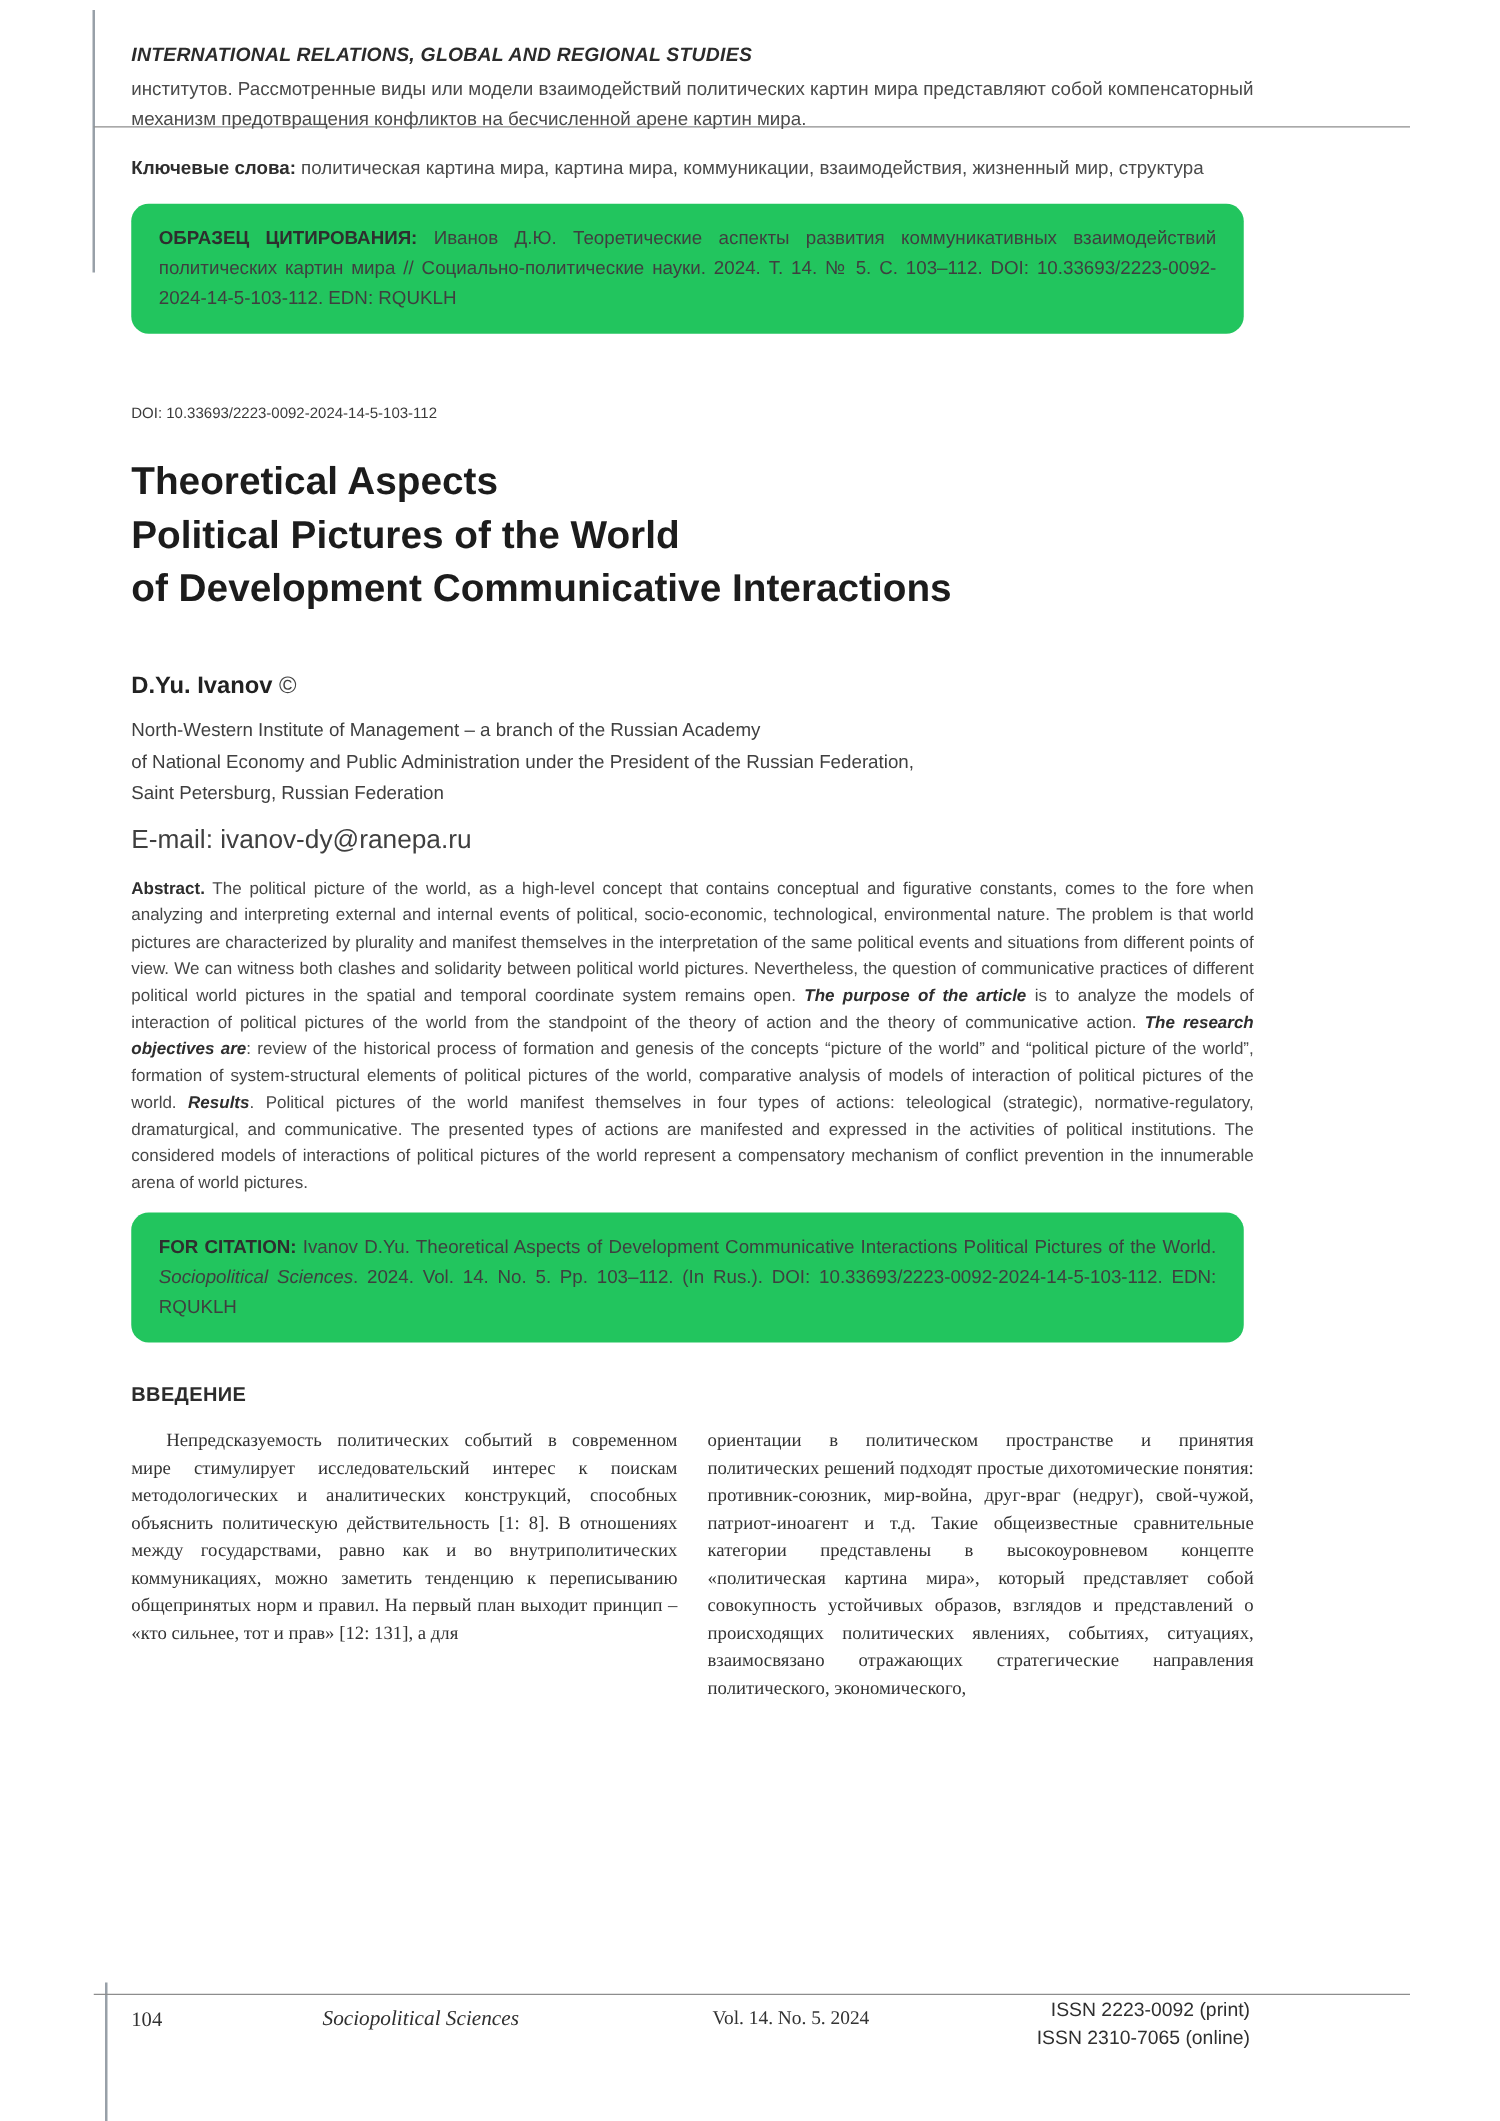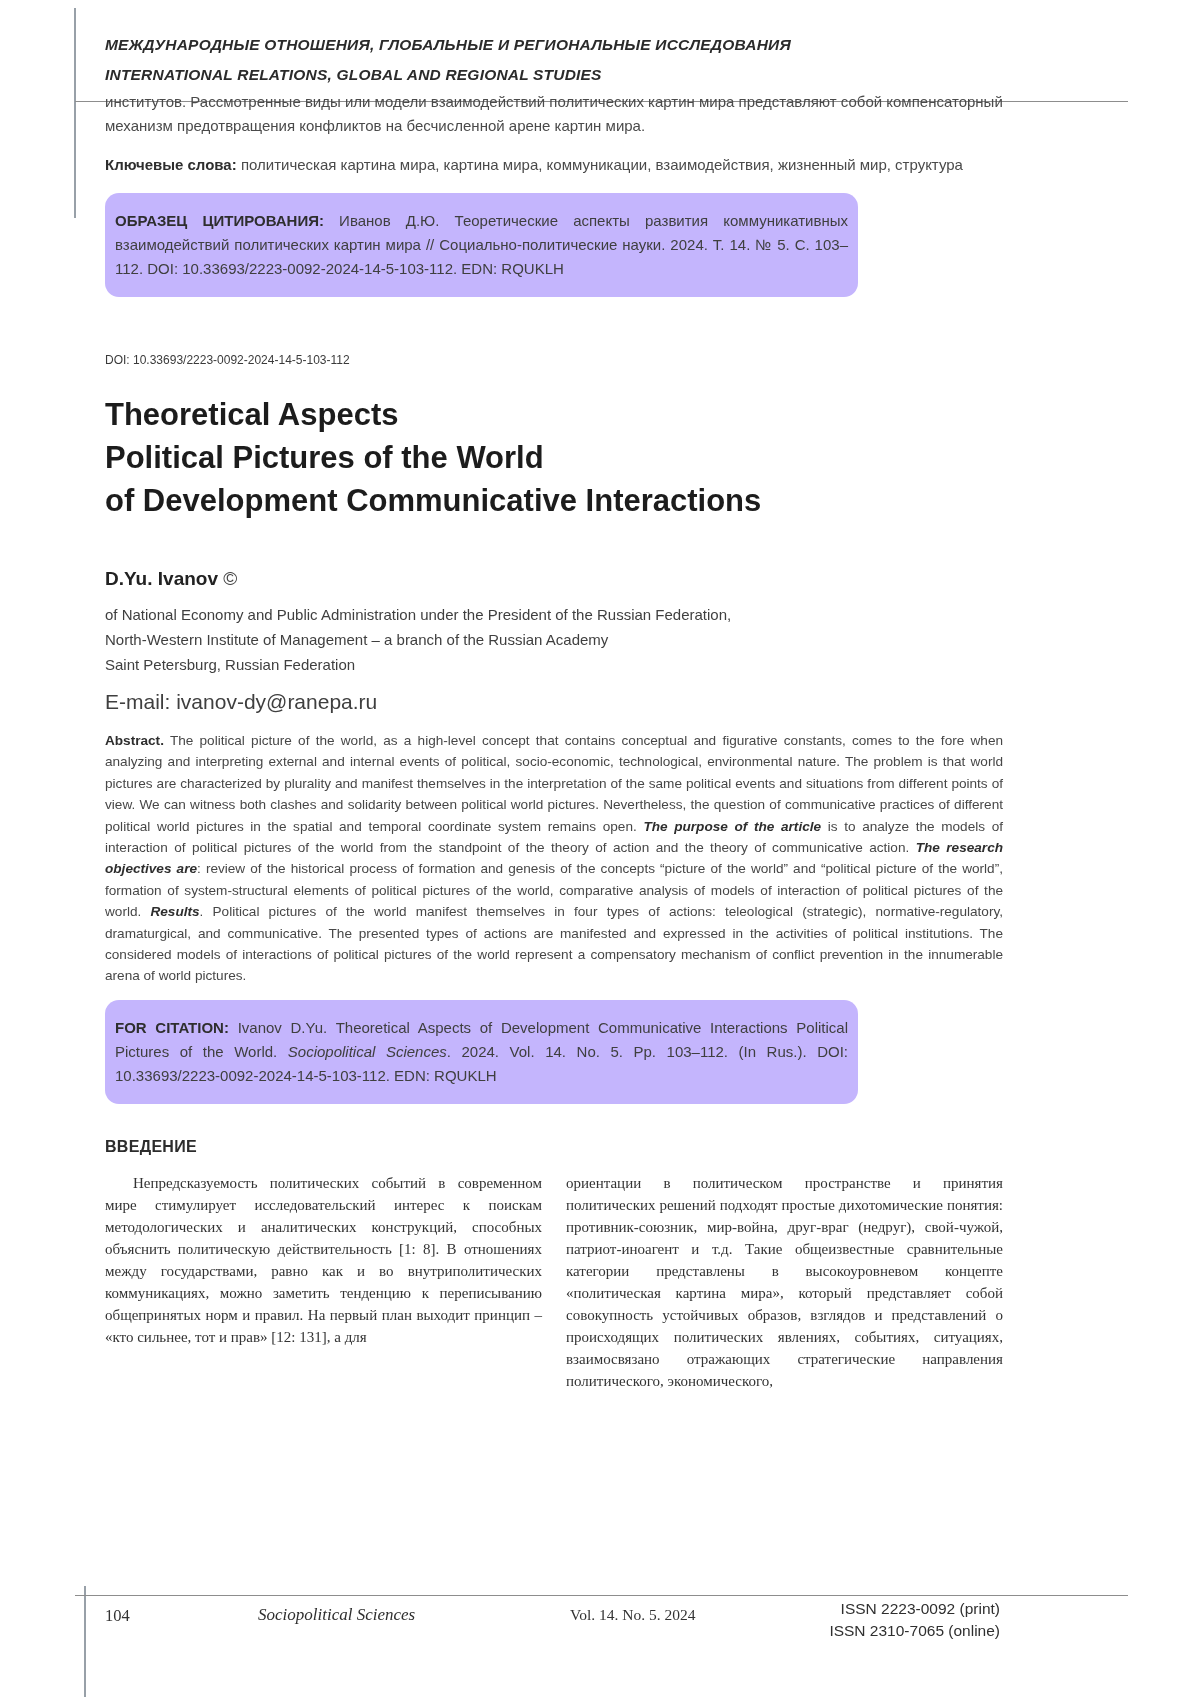--- a/index.html
+++ b/index.html
@@ -17,22 +17,22 @@
 
   .running-head { font-style:italic; font-weight:bold; font-size:15.5px; line-height:30px; color:#2b2b2b; letter-spacing:0.2px; }
 
   .lead-para { font-size:15px; line-height:24px; color:#4a4a4a; }
   .kw { margin-top:15px; font-size:15px; line-height:24px; color:#4a4a4a; }
   .b  { font-weight:bold; color:#2e2e2e; }
   .bi { font-weight:bold; font-style:italic; color:#2e2e2e; }
   .it { font-style:italic; }
 
   .cite-box {
-    margin-top:16px; width:753px; background:#c4b5fd; border-radius:14px;
-    padding:16px 10px; font-size:15px; line-height:24px; color:#3f3f3f; text-align:justify;
+    margin-top:16px; width:890px; background:#22c55e; border-radius:14px;
+    padding:16px 22px; font-size:15px; line-height:24px; color:#3f3f3f; text-align:justify;
   }
 
   .doi-line { margin-top:56px; font-size:12px; color:#3a3a3a; }
 
   .article-title { margin-top:26px; font-size:31px; line-height:43px; font-weight:bold; color:#1c1c1c; }
 
   .author-line { margin-top:46px; font-size:19px; font-weight:bold; color:#222222; }
   .author-line .copyright { font-weight:normal; color:#444444; }
 
   .affiliation { margin-top:12px; font-size:15px; line-height:25px; color:#3f3f3f; }
@@ -65,43 +65,42 @@
 
 <div class="page">
 
   <div class="vline vline-top"></div>
   <div class="vline vline-bottom"></div>
   <div class="head-rule"></div>
 
   <div class="content">
 
     <header class="running-head">
-      <div>МЕЖДУНАРОДНЫЕ ОТНОШЕНИЯ, ГЛОБАЛЬНЫЕ И РЕГИОНАЛЬНЫЕ ИССЛЕДОВАНИЯ</div>
       <div>INTERNATIONAL RELATIONS, GLOBAL AND REGIONAL STUDIES</div>
     </header>
 
     <p class="lead-para">институтов. Рассмотренные виды или модели взаимодействий политических картин мира представляют собой компенсаторный механизм предотвращения конфликтов на бесчисленной арене картин мира.</p>
 
     <p class="kw"><span class="b">Ключевые слова:</span><span> политическая картина мира, картина мира, коммуникации, взаимодействия, жизненный мир, структура</span></p>
 
     <div class="cite-box"><span class="b">ОБРАЗЕЦ ЦИТИРОВАНИЯ:</span><span> Иванов Д.Ю. Теоретические аспекты развития коммуникативных взаимодействий политических картин мира // Социально-политические науки. 2024. Т. 14. № 5. С. 103–112. DOI: 10.33693/2223-0092-2024-14-5-103-112. EDN: RQUKLH</span></div>
 
     <p class="doi-line">DOI: 10.33693/2223-0092-2024-14-5-103-112</p>
 
     <h1 class="article-title">
       <div>Theoretical Aspects</div>
       <div>Political Pictures of the World</div>
       <div>of Development Communicative Interactions</div>
     </h1>
 
     <p class="author-line"><span>D.Yu. Ivanov</span> <span class="copyright">©</span></p>
 
     <div class="affiliation">
+      <div>North-Western Institute of Management – a branch of the Russian Academy</div>
       <div>of National Economy and Public Administration under the President of the Russian Federation,</div>
-      <div>North-Western Institute of Management – a branch of the Russian Academy</div>
       <div>Saint Petersburg, Russian Federation</div>
     </div>
 
     <p class="email-line"><span>E-mail:</span> <span class="addr">ivanov-dy@ranepa.ru</span></p>
 
     <p class="abstract"><span class="b">Abstract.</span><span> The political picture of the world, as a high-level concept that contains conceptual and figurative constants, comes to the fore when analyzing and interpreting external and internal events of political, socio-economic, technological, environmental nature. The problem is that world pictures are characterized by plurality and manifest themselves in the interpretation of the same political events and situations from different points of view. We can witness both clashes and solidarity between political world pictures. Nevertheless, the question of communicative practices of different political world pictures in the spatial and temporal coordinate system remains open. </span><span class="bi">The purpose of the article</span><span> is to analyze the models of interaction of political pictures of the world from the standpoint of the theory of action and the theory of communicative action. </span><span class="bi">The research objectives are</span><span>: review of the historical process of formation and genesis of the concepts “picture of the world” and “political picture of the world”, formation of system-structural elements of political pictures of the world, comparative analysis of models of interaction of political pictures of the world. </span><span class="bi">Results</span><span>. Political pictures of the world manifest themselves in four types of actions: teleological (strategic), normative-regulatory, dramaturgical, and communicative. The presented types of actions are manifested and expressed in the activities of political institutions. The considered models of interactions of political pictures of the world represent a compensatory mechanism of conflict prevention in the innumerable arena of world pictures.</span></p>
 
 
     <div class="cite-box en"><span class="b">FOR CITATION:</span><span> Ivanov D.Yu. Theoretical Aspects of Development Communicative Interactions Political Pictures of the World. </span><span class="it">Sociopolitical Sciences</span><span>. 2024. Vol. 14. No. 5. Pp. 103–112. (In Rus.). DOI: 10.33693/2223-0092-2024-14-5-103-112. EDN: RQUKLH</span></div>
 

